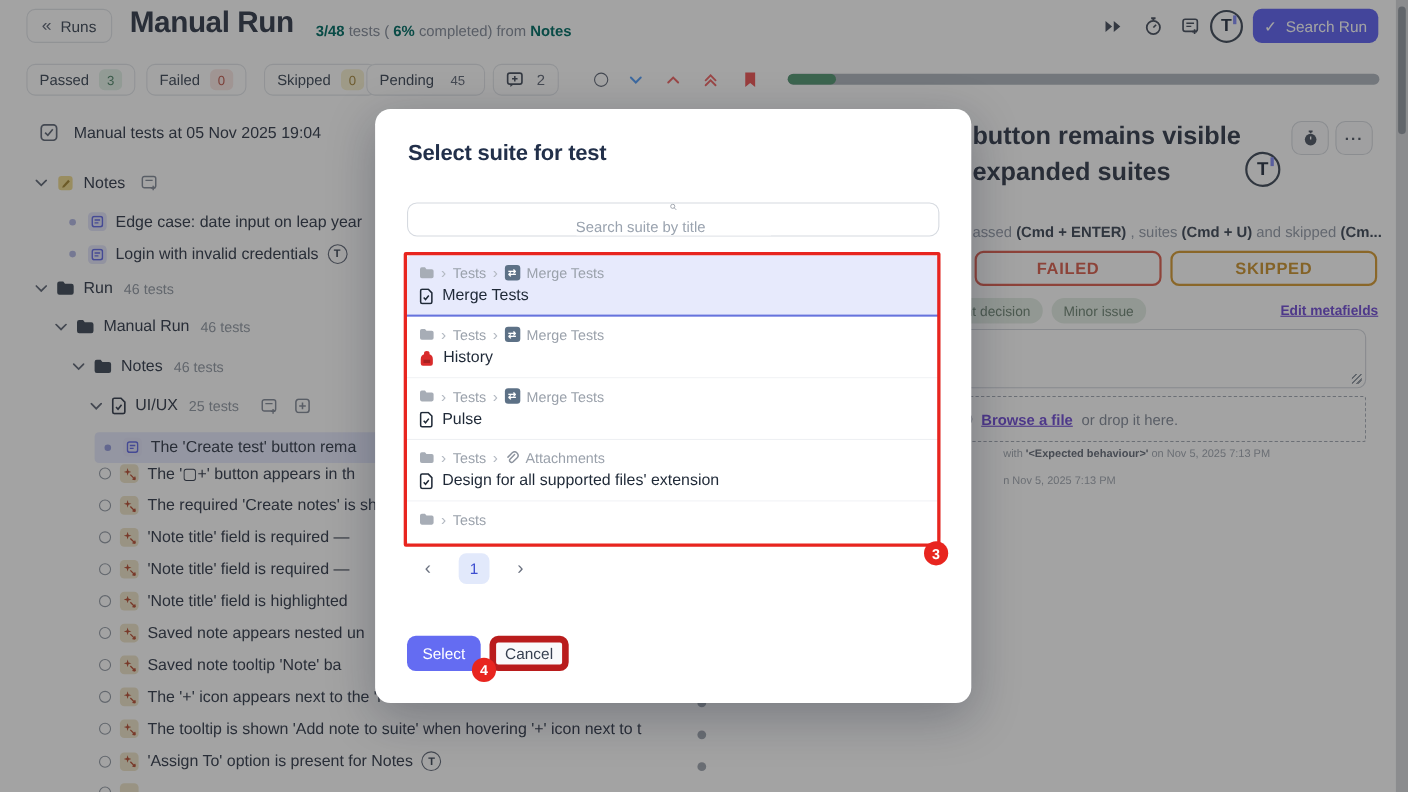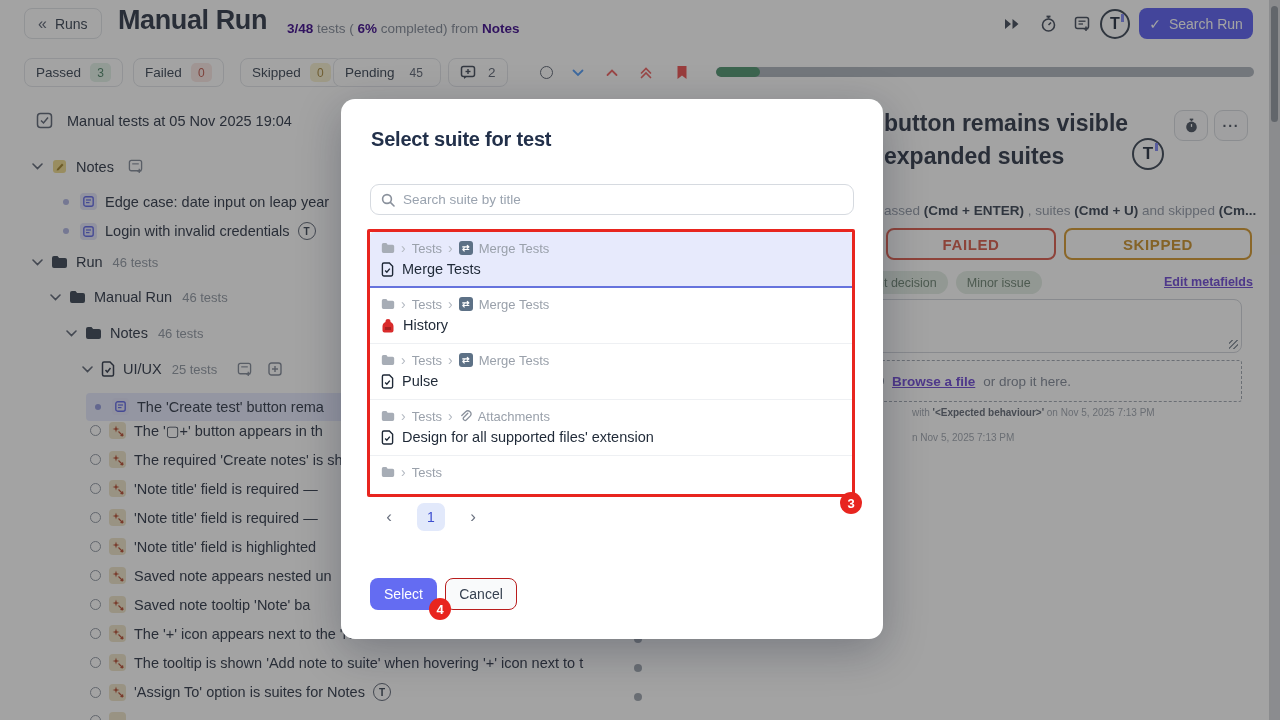--- a/index.html
+++ b/index.html
@@ -14,21 +14,21 @@
   
   #app { position:absolute; inset:0; background:#fff; }
 
   
   .btn-runs { left:24px; top:8px; height:31px; padding:0 13px; border:1px solid #e3e6ea;
     border-radius:8px; background:#fff; display:flex; align-items:center; gap:8px;
     font-size:14px; color:#4b5563; cursor:pointer; }
   .btn-runs .chev { font-size:16px; color:#6b7280; line-height:1; }
   #page-title { left:118px; top:5px; font-size:27px; font-weight:700; color:#414958; letter-spacing:-0.4px; }
   #stats { left:287px; top:21px; font-size:13.5px; color:#8c93a0; }
-  #stats b { color:#4c1d95; }
+  #stats b { color:#0f766e; }
   .iconbtn { width:32px; height:32px; display:flex; align-items:center; justify-content:center;
     color:#525a68; background:transparent; border:none; cursor:pointer; }
   .tlogo { border:2px solid #4b5563; border-radius:50%; display:flex; align-items:center;
     justify-content:center; font-weight:700; color:#374151; background:#fff; position:relative; }
   .tlogo .mark { position:absolute; top:3px; right:4px; width:3px; height:8px; background:#8b93f8; }
   #btn-finish { left:1139px; top:8px; width:114px; height:31px; background:#696df2; color:#fff;
     border:none; border-radius:8px; font-size:14px; display:flex; align-items:center;
     justify-content:center; gap:8px; cursor:pointer; }
 
   
@@ -93,21 +93,21 @@
   #scrollthumb { left:1271px; top:6px; width:7px; height:116px; background:#9aa0a8; border-radius:4px; }
 
   
   #dim { position:absolute; inset:0; background:rgba(0,0,0,0.36); z-index:10; }
 
   
   #modal { left:341px; top:99px; width:542px; height:540px; background:#fff; border-radius:14px;
     box-shadow:0 12px 44px rgba(15,23,42,0.28); z-index:20; }
   #m-title { left:30px; top:29px; font-size:20px; font-weight:700; color:#22304a; letter-spacing:-0.2px; }
   #m-search { left:29px; top:85px; width:484px; height:31px; border:1px solid #d6dae0;
-    border-radius:9px; display:flex; align-items:center; padding:0 10px; gap:8px; background:#fff; }
+    border-radius:9px; display:flex; align-items:center; padding:0 10px; gap:8px; background:#fff;flex-direction:column; }
   #m-search input { border:none; outline:none; flex:1; font-size:13.5px; color:#374151;
     font-family:"Liberation Sans", sans-serif; }
   #m-search input::placeholder { color:#9aa3af; }
   #m-list { left:27px; top:132px; width:487px; height:265px; border:1px solid #ecedf1;
     border-radius:8px; overflow:hidden; background:#fff; }
   .mitem { height:56px; border-bottom:1px solid #eef0f3; padding:8px 12px 0 12px; cursor:pointer; background:#fff; }
   .mitem.sel { background:#e7eafc; border-bottom:2px solid #6673dd; }
   .mitem.part { height:41px; border-bottom:none; }
   .mcrumb { display:flex; align-items:center; gap:6px; font-size:13px; color:#9aa1ab; }
   .mcrumb .sep { color:#b3b9c2; font-size:14px; }
@@ -115,21 +115,21 @@
     font-size:9px; font-weight:700; display:flex; align-items:center; justify-content:center; }
   .mtitle { display:flex; align-items:center; gap:8px; font-size:14.5px; color:#1f2937; margin-top:5px; }
   #m-pag { left:36px; top:404px; display:flex; align-items:center; gap:16px; }
   .pag-arrow { width:24px; height:26px; display:flex; align-items:center; justify-content:center;
     color:#6b7280; font-size:17px; cursor:pointer; background:none; border:none; }
   #pag-page { width:28px; height:28px; background:#e2e9fb; border-radius:7px; color:#3d4ed0;
     font-size:14px; display:flex; align-items:center; justify-content:center; cursor:pointer; }
   #m-select { left:29px; top:479px; width:67px; height:32px; background:#646cf2; color:#fff;
     border:none; border-radius:8px; font-size:14px; cursor:pointer; }
   #m-cancel { left:104px; top:479px; width:72px; height:32px; background:#f9fafb; color:#374151;
-    border:1px solid #b91c1c; border-radius:8px; font-size:14px; cursor:pointer; }
+    border:6px solid #b91c1c; border-radius:8px; font-size:14px; cursor:pointer; }
 
   
   #anno-rect { left:367px; top:229px; width:488px; height:268px; border:3px solid #e8251f;
     border-radius:2px; z-index:30; pointer-events:none; }
   .anno-badge { width:22px; height:22px; border-radius:50%; background:#e8251f; color:#fff;
     font-size:13px; font-weight:700; display:flex; align-items:center; justify-content:center; z-index:31; }
   #anno-3 { left:840px; top:492px; }
   #anno-4 { left:429px; top:598px; }
 </style>
 </head>
@@ -436,21 +436,21 @@
     <span>The tooltip is shown 'Add note to suite' when hovering '+' icon next to t</span>
   </div>
   <div class="trow" style="left:90px;top:683px">
     <span class="radio"></span>
     <span class="sparkic">
         <svg width="12" height="12" viewBox="0 0 12 12">
           <path d="M4 0.5 L4.8 3.2 L7.5 4 L4.8 4.8 L4 7.5 L3.2 4.8 L0.5 4 L3.2 3.2 Z" fill="#bc5a42"></path>
           <path d="M6.5 6.5 L11 11 M11 11 l-2.6-0.5 M11 11 l-0.5-2.6" stroke="#bc5a42" stroke-width="1.2" fill="none"></path>
         </svg>
       </span>
-    <span>'Assign To' option is suites for Notes</span>
+    <span>'Assign To' option is present for Notes</span>
     <span class="tl-sm">T</span>
   </div>
   <div class="trow" style="left:90px;top:712px">
     <span class="radio"></span>
     <span class="sparkic"></span>
   </div>
 
   <span class="abs statusdot" style="left:634px;top:635px"></span>
   <span class="abs statusdot" style="left:634px;top:664px"></span>
   <span class="abs statusdot" style="left:634px;top:693px"></span>

